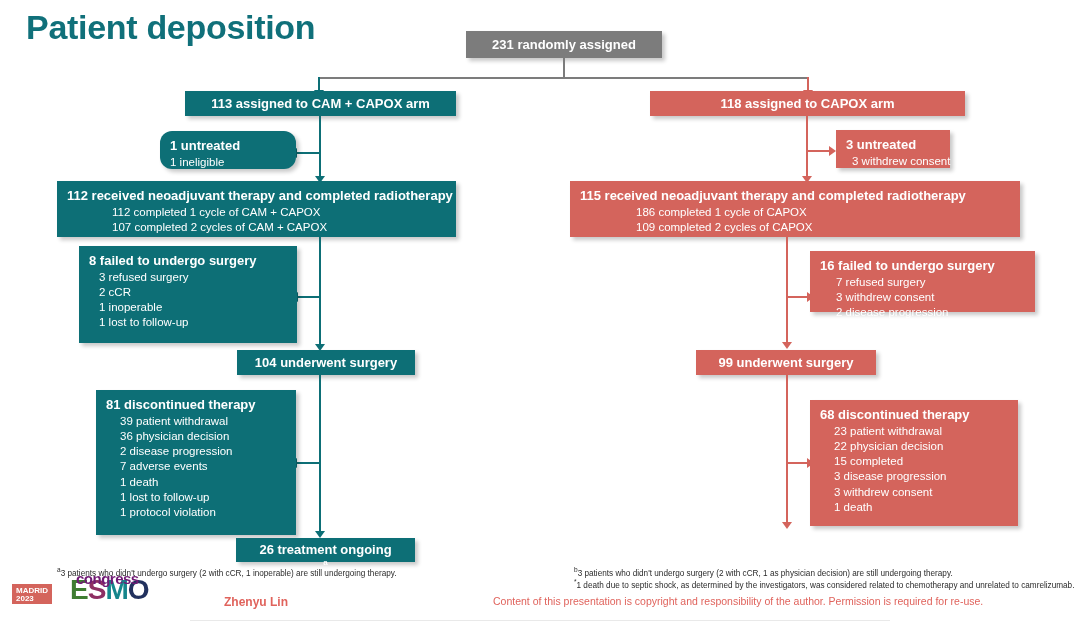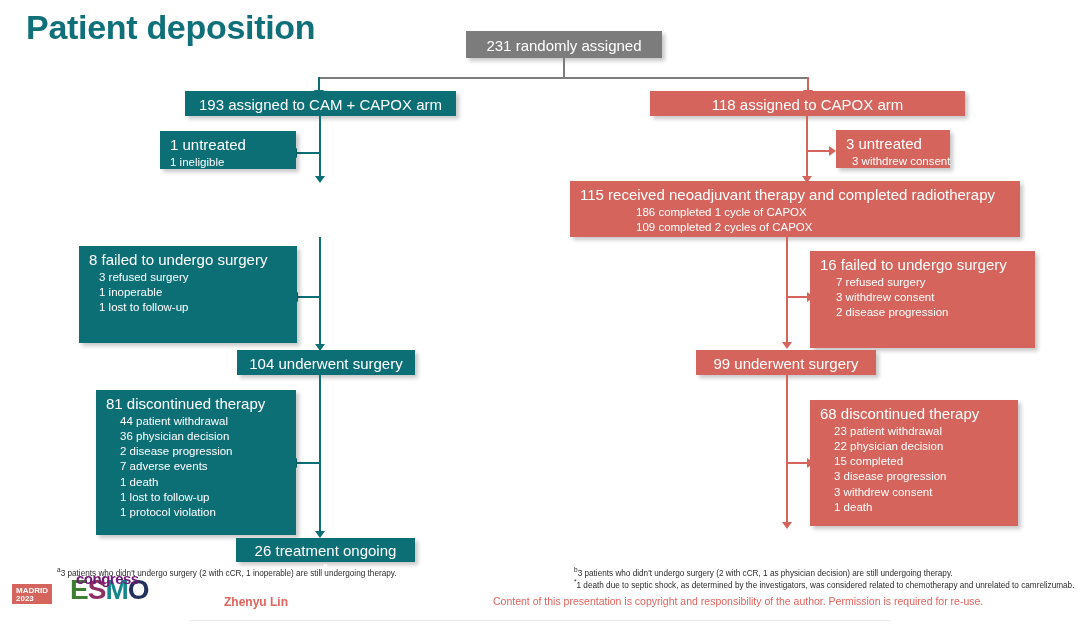--- a/index.html
+++ b/index.html
@@ -41,22 +41,22 @@
     box-sizing: border-box;
     color: #ffffff;
     box-shadow: 3px 3px 4px rgba(0,0,0,0.22);
     line-height: 1.18;
   }
   .node.teal  { background: #0d6f76; }
   .node.red   { background: #d4645c; }
   .node.grey  { background: #7c7c7c; }
 
   .node .hd {
-    font-weight: normal;
-    font-size: 15px;
+    font-weight: bold;
+    font-size: 13px;
     white-space: nowrap;
   }
   .node.center { text-align: center; }
   .node.center .hd { display: block; }
 
   .node-pad {
     padding: 5px 10px 6px 10px;
   }
   .sub-list { margin: 0; padding: 0; list-style: none; }
   .sub-list li { font-size: 11.5px; white-space: nowrap; line-height: 1.32; }
@@ -196,66 +196,74 @@
 
   <div class="conn grey hline" style="left:318px; top:77px; width:491px;"></div>
 
   <div class="conn vline" style="left:318px; top:77px; height:14px;"></div>
   <div class="arrow down-teal" style="left:314px; top:90px;"></div>
 
   <div class="conn red vline" style="left:807px; top:77px; height:14px;"></div>
   <div class="arrow down-red" style="left:803px; top:90px;"></div>
 
   <div class="node teal center node-pad" style="left:185px; top:91px; width:271px; height:25px; padding-top:5px;">
-    <span class="hd">193 assigned to CAM + CAPOX arm</span>
+    <span class="hd">113 assigned to CAM + CAPOX arm</span>
   </div>
 
   <div class="conn vline" style="left:319px; top:116px; height:65px;"></div>
   <div class="arrow down-teal" style="left:315px; top:176px;"></div>
 
   <div class="conn hline" style="left:296px; top:152px; width:24px;"></div>
   <div class="arrow left-teal" style="left:290px; top:148px;"></div>
 
-  <div class="node teal node-pad" style="left:160px; top:131px; width:136px; height:38px;">
+  <div class="node teal node-pad" style="left:160px; top:131px; width:136px; height:38px;border-radius:12px;">
     <span class="hd">1 untreated</span>
     <ul class="sub-list">
       <li>1 ineligible</li>
     </ul>
   </div>
 
+  <div class="node teal node-pad" style="left:57px; top:181px; width:399px; height:56px;">
+    <span class="hd">112 received neoadjuvant therapy and completed radiotherapy</span>
+    <ul class="sub-list" style="padding-left:45px;">
+      <li>112 completed 1 cycle of CAM + CAPOX</li>
+      <li>107 completed 2 cycles of CAM + CAPOX</li>
+    </ul>
+  </div>
 
   <div class="conn vline" style="left:319px; top:237px; height:112px;"></div>
   <div class="arrow down-teal" style="left:315px; top:344px;"></div>
 
   <div class="conn hline" style="left:297px; top:296px; width:23px;"></div>
   <div class="arrow left-teal" style="left:291px; top:292px;"></div>
 
   <div class="node teal node-pad" style="left:79px; top:246px; width:218px; height:97px;">
     <span class="hd">8 failed to undergo surgery</span>
     <ul class="sub-list" style="padding-left:10px;">
       <li>3 refused surgery</li>
+      <li>2 cCR</li>
       <li>1 inoperable</li>
       <li>1 lost to follow-up</li>
     </ul>
   </div>
 
   <div class="node teal center node-pad" style="left:237px; top:350px; width:178px; height:25px; padding-top:5px;">
     <span class="hd">104 underwent surgery</span>
   </div>
 
   <div class="conn vline" style="left:319px; top:375px; height:161px;"></div>
   <div class="arrow down-teal" style="left:315px; top:531px;"></div>
 
   <div class="conn hline" style="left:296px; top:462px; width:24px;"></div>
   <div class="arrow left-teal" style="left:290px; top:458px;"></div>
 
   <div class="node teal node-pad" style="left:96px; top:390px; width:200px; height:145px;">
     <span class="hd">81 discontinued therapy</span>
     <ul class="sub-list" style="padding-left:14px;">
-      <li>44 patient withdrawal</li>
+      <li>39 patient withdrawal</li>
       <li>36 physician decision</li>
       <li>2   disease progression</li>
       <li>7   adverse events</li>
       <li>1   death</li>
       <li>1   lost to follow-up</li>
       <li>1   protocol violation</li>
     </ul>
   </div>
 
   <div class="node teal center node-pad" style="left:236px; top:538px; width:179px; height:24px; padding-top:4px;">
@@ -284,21 +292,21 @@
       <li>186 completed 1 cycle of CAPOX</li>
       <li>109 completed 2 cycles of CAPOX</li>
     </ul>
   </div>
 
   <div class="conn red vline" style="left:786px; top:237px; height:110px;"></div>
   <div class="arrow down-red" style="left:782px; top:342px;"></div>
   <div class="conn red hline" style="left:786px; top:296px; width:22px;"></div>
   <div class="arrow right-red" style="left:807px; top:292px;"></div>
 
-  <div class="node red node-pad" style="left:810px; top:251px; width:225px; height:97px;">
+  <div class="node red node-pad" style="left:810px; top:251px; width:225px; height:61px;">
     <span class="hd">16 failed to undergo surgery</span>
     <ul class="sub-list" style="padding-left:16px;">
       <li>7 refused surgery</li>
       <li>3 withdrew consent</li>
       <li>2 disease progression</li>
     </ul>
   </div>
 
   <div class="node red center node-pad" style="left:696px; top:350px; width:180px; height:25px; padding-top:5px;">
     <span class="hd">99 underwent surgery</span>

